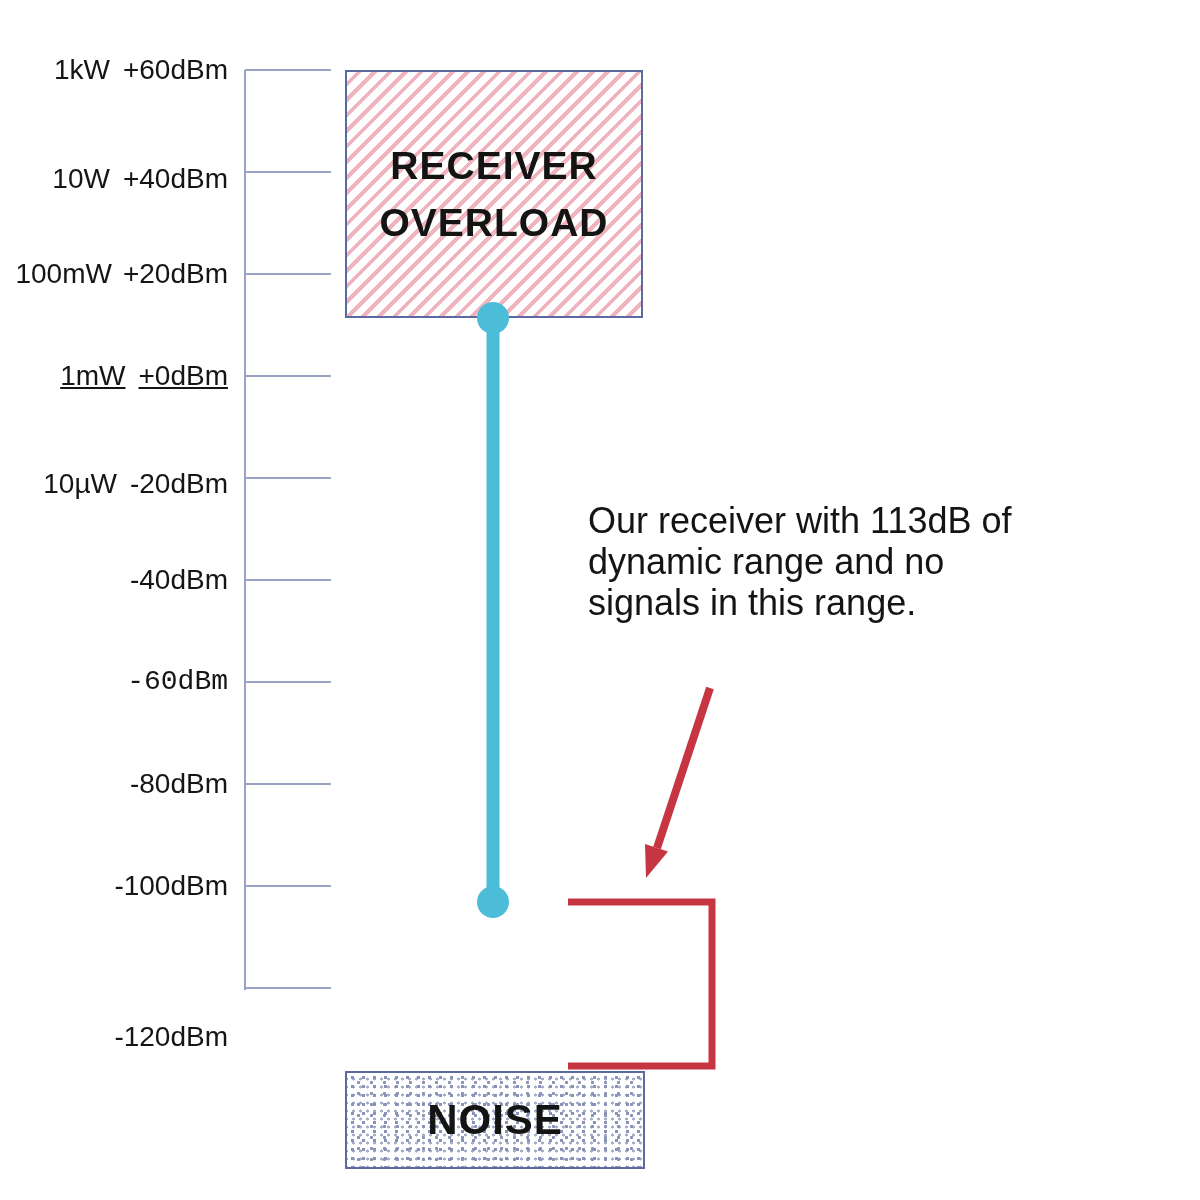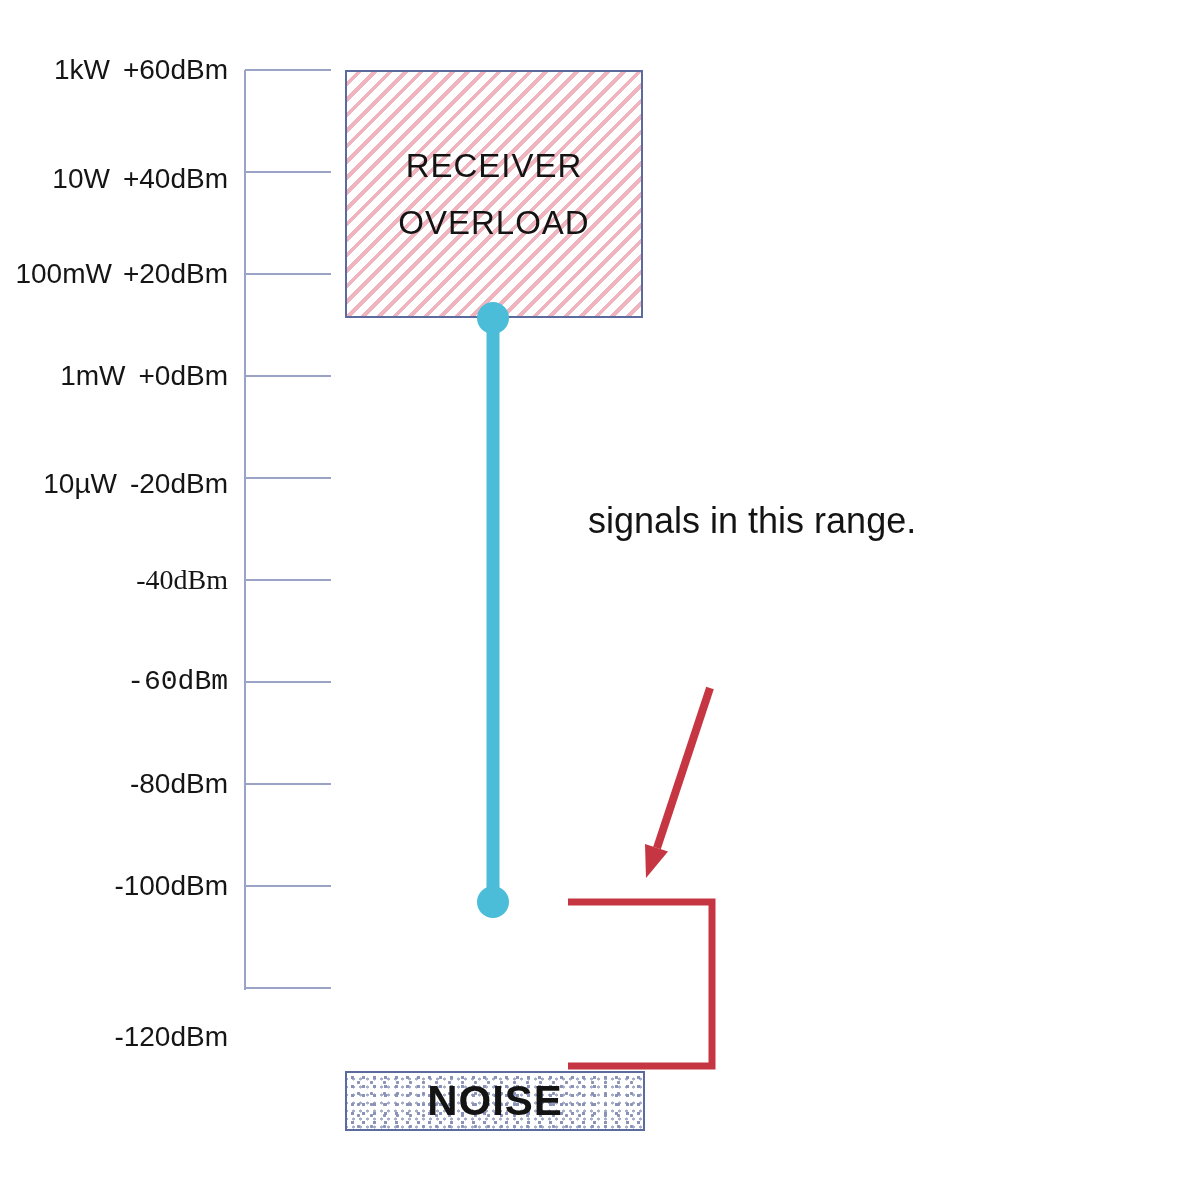--- a/index.html
+++ b/index.html
@@ -26,23 +26,23 @@
     justify-content: flex-end;
     align-items: baseline;
     gap: 13px;
     font-size: 28px;
     color: #151515;
     white-space: nowrap;
   }
   .tick-row:nth-of-type(1)  { top: 53px; justify-content: space-between;  }
   .tick-row:nth-of-type(2)  { top: 162px; }
   .tick-row:nth-of-type(3)  { top: 257px; gap: 11px; }
-  .tick-row:nth-of-type(4)  { top: 359px; }
+  .tick-row:nth-of-type(4)  { top: 359px; text-decoration: underline; }
   .tick-row:nth-of-type(5)  { top: 467px; }
-  .tick-row:nth-of-type(6)  { top: 563px; font-family: Liberation Serif, serif; }
+  .tick-row:nth-of-type(6)  { top: 563px; }
   .tick-row:nth-of-type(7)  { top: 665px; font-family: Liberation Mono, monospace; }
   .tick-row:nth-of-type(8)  { top: 767px; }
   .tick-row:nth-of-type(9)  { top: 869px; }
   .tick-row:nth-of-type(10) { top: 1020px; }
 
   
   .overload-box {
     position: absolute;
     left: 345px;
     top: 70px;
@@ -54,34 +54,34 @@
       -45deg,
       #ffffff 0px, #ffffff 7px,
       var(--hatch-pink, #f0b4be) 7px, var(--hatch-pink, #f0b4be) 11px
     );
     display: flex;
     flex-direction: column;
     align-items: center;
     justify-content: center;
   }
   .overload-line {
-    font-size: 33px;
-    font-weight: normal;
+    font-size: 39px;
+    font-weight: bold;
     color: #141414;
     line-height: 57px;
     letter-spacing: 1px;
   }
 
   
   .noise-box {
     position: absolute;
     left: 345px;
     top: 1071px;
     width: 300px;
-    height: 60px;
+    height: 98px;
     box-sizing: border-box;
     border: 2px solid var(--box-border, #5b6b9e);
     background-color: #ffffff;
     background-image:
       radial-gradient(var(--noise-dot, #8a93b7) 1.6px, transparent 1.9px),
       radial-gradient(var(--noise-dot, #8a93b7) 1.5px, transparent 1.8px),
       radial-gradient(#a7aec9 1.2px, transparent 1.5px);
     background-size: 11px 9px, 13px 11px, 7px 8px;
     background-position: 0 0, 5px 4px, 3px 2px;
     display: flex;
@@ -178,20 +178,22 @@
   <div class="overload-box">
     <div class="overload-line">RECEIVER</div>
     <div class="overload-line">OVERLOAD</div>
   </div>
 
   <div class="noise-box">
     <div class="noise-title">NOISE</div>
   </div>
 
   <div class="annotation">
+    <div>Our receiver with 113dB of</div>
+    <div>dynamic range and no</div>
     <div>signals in this range.</div>
   </div>
 
   <svg class="overlay" viewBox="0 0 1200 1200" aria-hidden="true">
 
     <line class="axis-stroke" x1="245" y1="70" x2="245" y2="990"></line>
     <line class="axis-stroke" x1="245" y1="70" x2="331" y2="70"></line>
     <line class="axis-stroke" x1="245" y1="172" x2="331" y2="172"></line>
     <line class="axis-stroke" x1="245" y1="274" x2="331" y2="274"></line>
     <line class="axis-stroke" x1="245" y1="376" x2="331" y2="376"></line>

